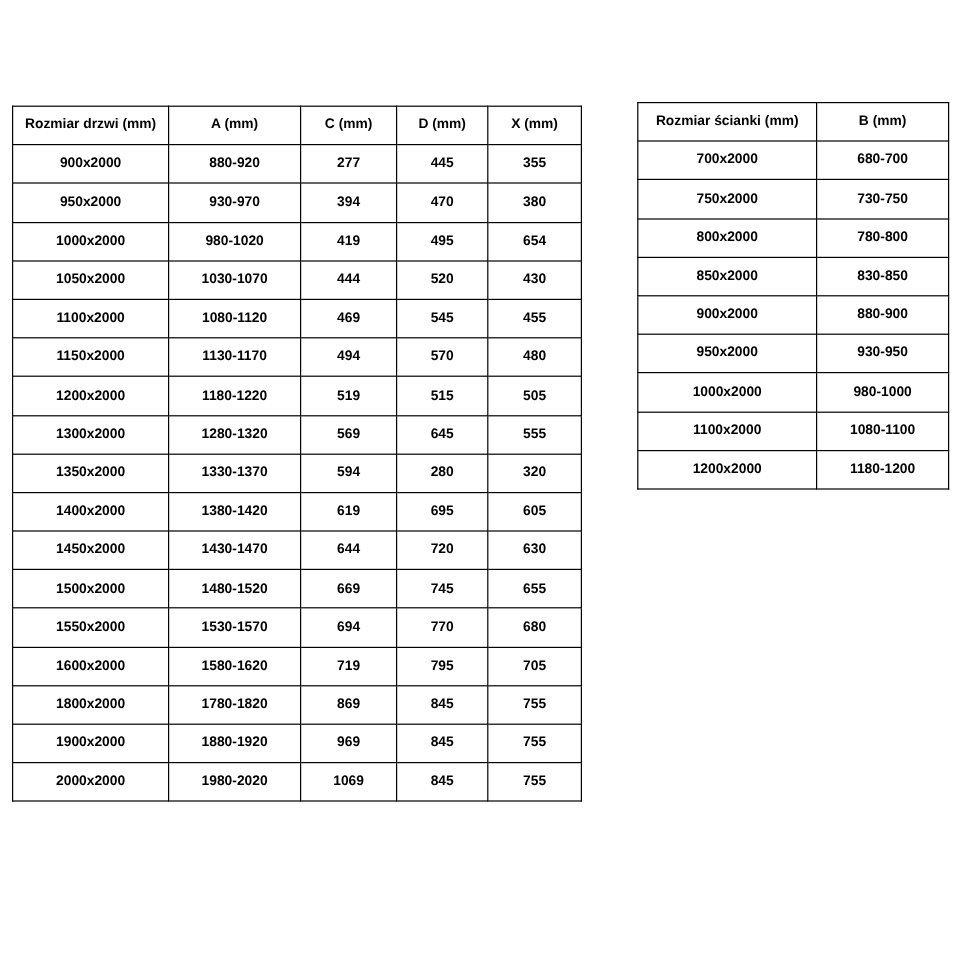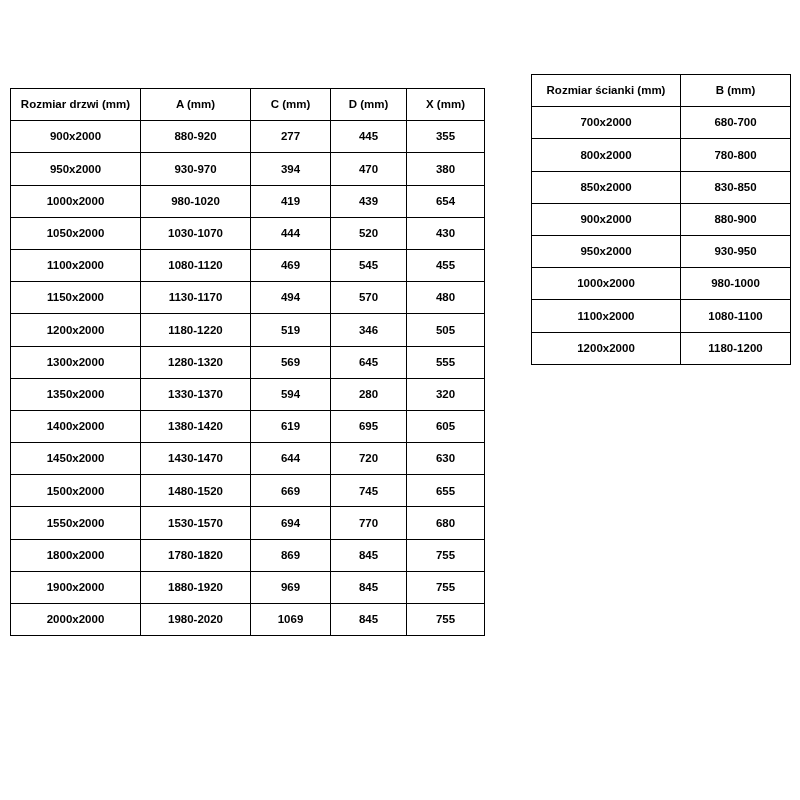--- a/index.html
+++ b/index.html
@@ -58,21 +58,21 @@
   #doors-table .col-x { width: 78px; }
 
   #doors-table td.cell-size,
   #doors-table td.cell-a {
     font-weight: bold;
   }
 
   
   #wall-table {
     left: 531px;
-    top: 74px;
+    top: 85px;
     width: 259px;
   }
   #wall-table th, #wall-table td {
     height: 31.2px;
   }
   #wall-table .col-wsize { width: 149px; }
   #wall-table .col-b { width: 110px; }
 </style>
 </head>
 <body>
@@ -108,21 +108,21 @@
         <td class="cell-size">950x2000</td>
         <td class="cell-a">930-970</td>
         <td>394</td>
         <td>470</td>
         <td>380</td>
       </tr>
       <tr>
         <td class="cell-size">1000x2000</td>
         <td class="cell-a">980-1020</td>
         <td>419</td>
-        <td>439</td>
+        <td>495</td>
         <td>654</td>
       </tr>
       <tr>
         <td class="cell-size">1050x2000</td>
         <td class="cell-a">1030-1070</td>
         <td>444</td>
         <td>520</td>
         <td>430</td>
       </tr>
       <tr>
@@ -136,21 +136,21 @@
         <td class="cell-size">1150x2000</td>
         <td class="cell-a">1130-1170</td>
         <td>494</td>
         <td>570</td>
         <td>480</td>
       </tr>
       <tr>
         <td class="cell-size">1200x2000</td>
         <td class="cell-a">1180-1220</td>
         <td>519</td>
-        <td>346</td>
+        <td>515</td>
         <td>505</td>
       </tr>
       <tr>
         <td class="cell-size">1300x2000</td>
         <td class="cell-a">1280-1320</td>
         <td>569</td>
         <td>645</td>
         <td>555</td>
       </tr>
       <tr>
@@ -180,20 +180,27 @@
         <td>669</td>
         <td>745</td>
         <td>655</td>
       </tr>
       <tr>
         <td class="cell-size">1550x2000</td>
         <td class="cell-a">1530-1570</td>
         <td>694</td>
         <td>770</td>
         <td>680</td>
+      </tr>
+      <tr>
+        <td class="cell-size">1600x2000</td>
+        <td class="cell-a">1580-1620</td>
+        <td>719</td>
+        <td>795</td>
+        <td>705</td>
       </tr>
       <tr>
         <td class="cell-size">1800x2000</td>
         <td class="cell-a">1780-1820</td>
         <td>869</td>
         <td>845</td>
         <td>755</td>
       </tr>
       <tr>
         <td class="cell-size">1900x2000</td>
@@ -222,20 +229,24 @@
         <th>Rozmiar ścianki (mm)</th>
         <th>B (mm)</th>
       </tr>
     </thead>
     <tbody>
       <tr>
         <td>700x2000</td>
         <td>680-700</td>
       </tr>
       <tr>
+        <td>750x2000</td>
+        <td>730-750</td>
+      </tr>
+      <tr>
         <td>800x2000</td>
         <td>780-800</td>
       </tr>
       <tr>
         <td>850x2000</td>
         <td>830-850</td>
       </tr>
       <tr>
         <td>900x2000</td>
         <td>880-900</td>

